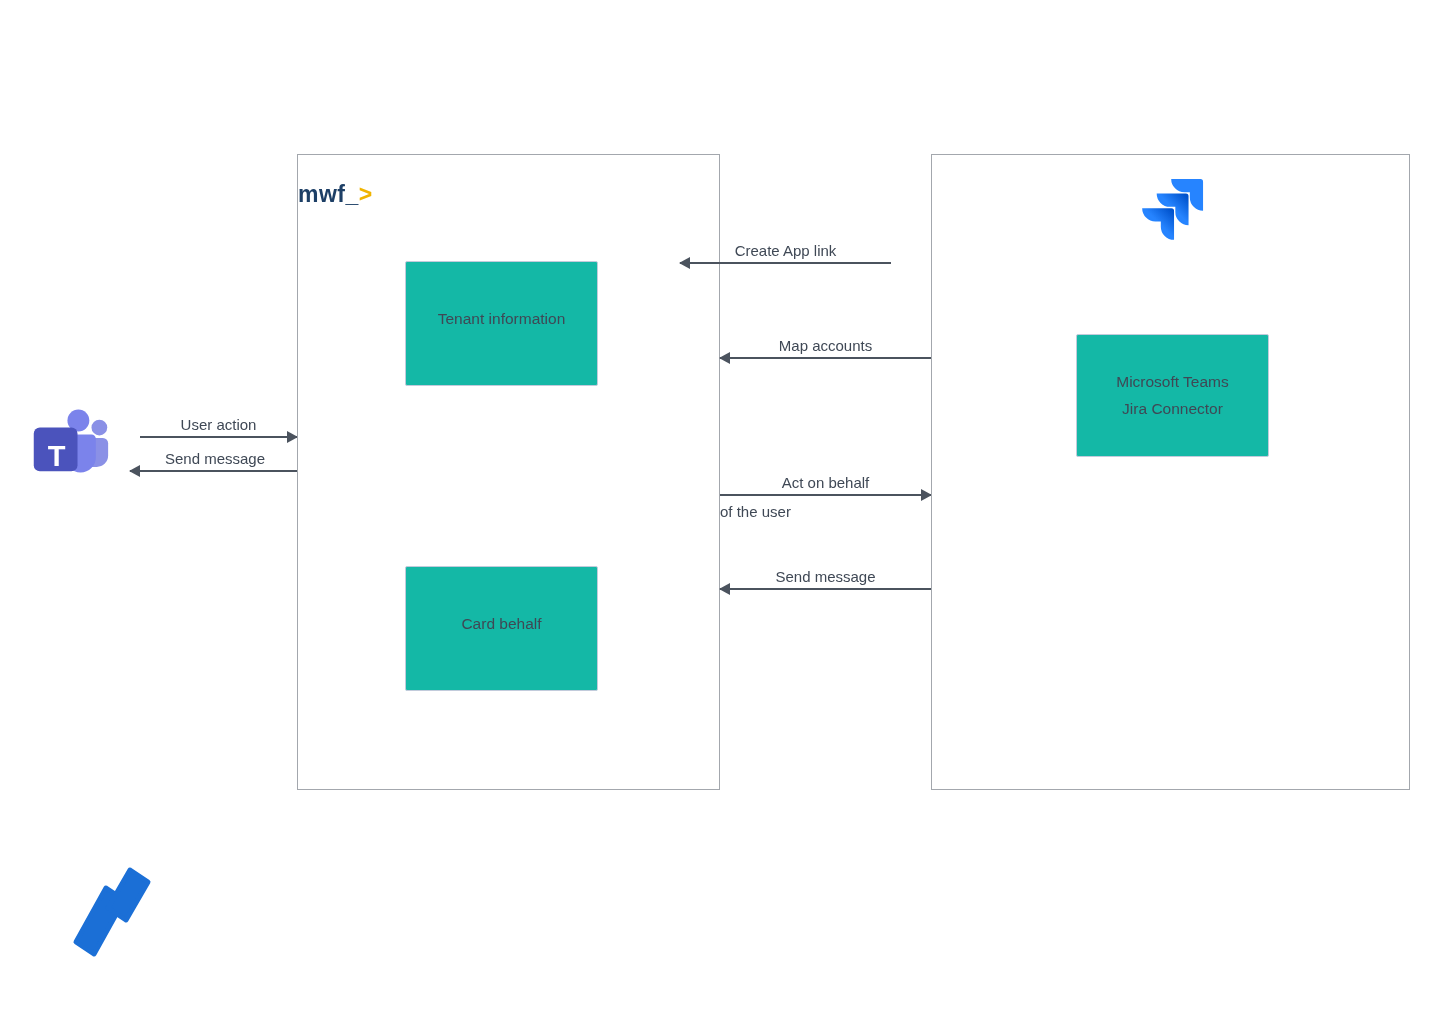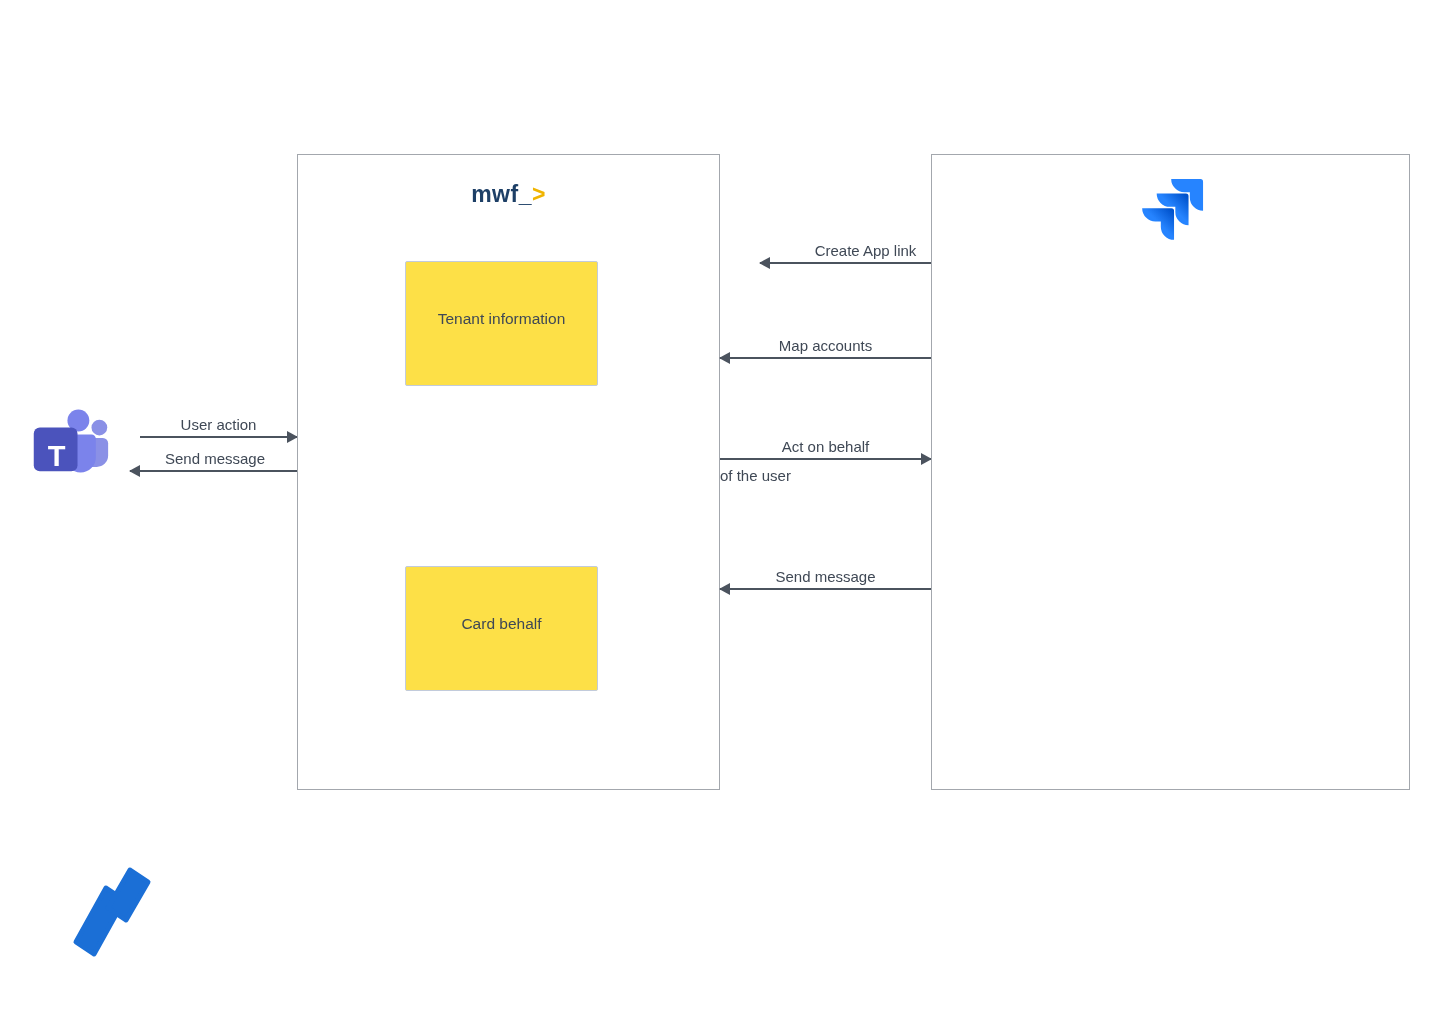--- a/index.html
+++ b/index.html
@@ -20,40 +20,40 @@
   .big-box {
     position: absolute;
     background: #ffffff;
     border: 1px solid #a3a7ad;
   }
 
   
   .inner-box {
     position: absolute;
     width: 193px;
-    background: #fde047;
+    background: #14b8a6;
     border: 1px solid #c2cbdb;
     border-radius: 2px;
     display: flex;
     flex-direction: column;
     align-items: center;
     justify-content: center;
     gap: 9px;
     font-size: 15.5px;
     color: #3f4855;
     text-align: center;
   }
 
   
   .mwf-logo {
     position: absolute;
     top: 26px;
     left: 0;
     width: 100%;
-    text-align: center;
+    text-align: left;
     font-size: 23px;
     font-weight: bold;
     letter-spacing: 0.5px;
   }
   .mwf-text { color: #1d3f66; }
   .mwf-accent { color: #f0b400; }
 
   
   .arrow { position: absolute; height: 2px; }
   .arrow .line {
@@ -165,33 +165,33 @@
       <div></div>
     </div>
 
 
     <div class="inner-box" style="left:107px; top:411px; height:125px">
       <div>Card behalf</div>
       <div></div>
     </div>
   </div>
 
-  <div class="arrow" style="left:760px; top:262px; width:211px">
+  <div class="arrow" style="left:680px; top:262px; width:211px">
     <div class="label">Create App link</div>
     <div class="line"></div>
     <div class="head left"></div>
   </div>
 
   <div class="arrow" style="left:720px; top:357px; width:211px">
     <div class="label">Map accounts</div>
     <div class="line"></div>
     <div class="head left"></div>
   </div>
 
-  <div class="arrow" style="left:720px; top:458px; width:211px">
+  <div class="arrow" style="left:720px; top:494px; width:211px">
     <div class="label">Act on behalf</div>
     <div class="label-bottom">of the user</div>
     <div class="line"></div>
     <div class="head right"></div>
   </div>
 
   <div class="arrow" style="left:720px; top:588px; width:211px">
     <div class="label">Send message</div>
     <div class="line"></div>
     <div class="head left"></div>
@@ -210,20 +210,24 @@
             <stop offset="0.18" stop-color="#0052CC"></stop>
               <stop offset="1" stop-color="#2684FF"></stop>
           </linearGradient>
         </defs>
         <path fill="#2684FF" d="M62.4 2H32.16a13.65 13.65 0 0 0 13.65 13.65h5.57v5.38a13.66 13.66 0 0 0 13.64 13.64V4.62A2.62 2.62 0 0 0 62.4 2Z"></path>
         <path fill="url(#jgrad1)" d="M47.44 17.06H17.2a13.65 13.65 0 0 0 13.65 13.65h5.57v5.38a13.66 13.66 0 0 0 13.64 13.64V19.68a2.62 2.62 0 0 0-2.62-2.62Z"></path>
         <path fill="url(#jgrad2)" d="M32.48 32.12H2.24a13.65 13.65 0 0 0 13.65 13.65h5.57v5.38A13.66 13.66 0 0 0 35.1 64.79V34.74a2.62 2.62 0 0 0-2.62-2.62Z"></path>
       </svg>
     </div>
 
+    <div class="inner-box" style="left:144px; top:179px; height:123px">
+      <div>Microsoft Teams</div>
+      <div>Jira Connector</div>
+    </div>
   </div>
 
   <div class="jira-mark-bottom">
     <svg width="90" height="102" viewBox="0 0 90 102">
       <g fill="#1B6FD6" stroke="#1B6FD6" stroke-width="5" stroke-linejoin="round">
         <polygon points="10,86 40,32 58,44 28,98"></polygon>
         <polygon points="42,52 64,14 82,26 60,64"></polygon>
       </g>
     </svg>
   </div>

